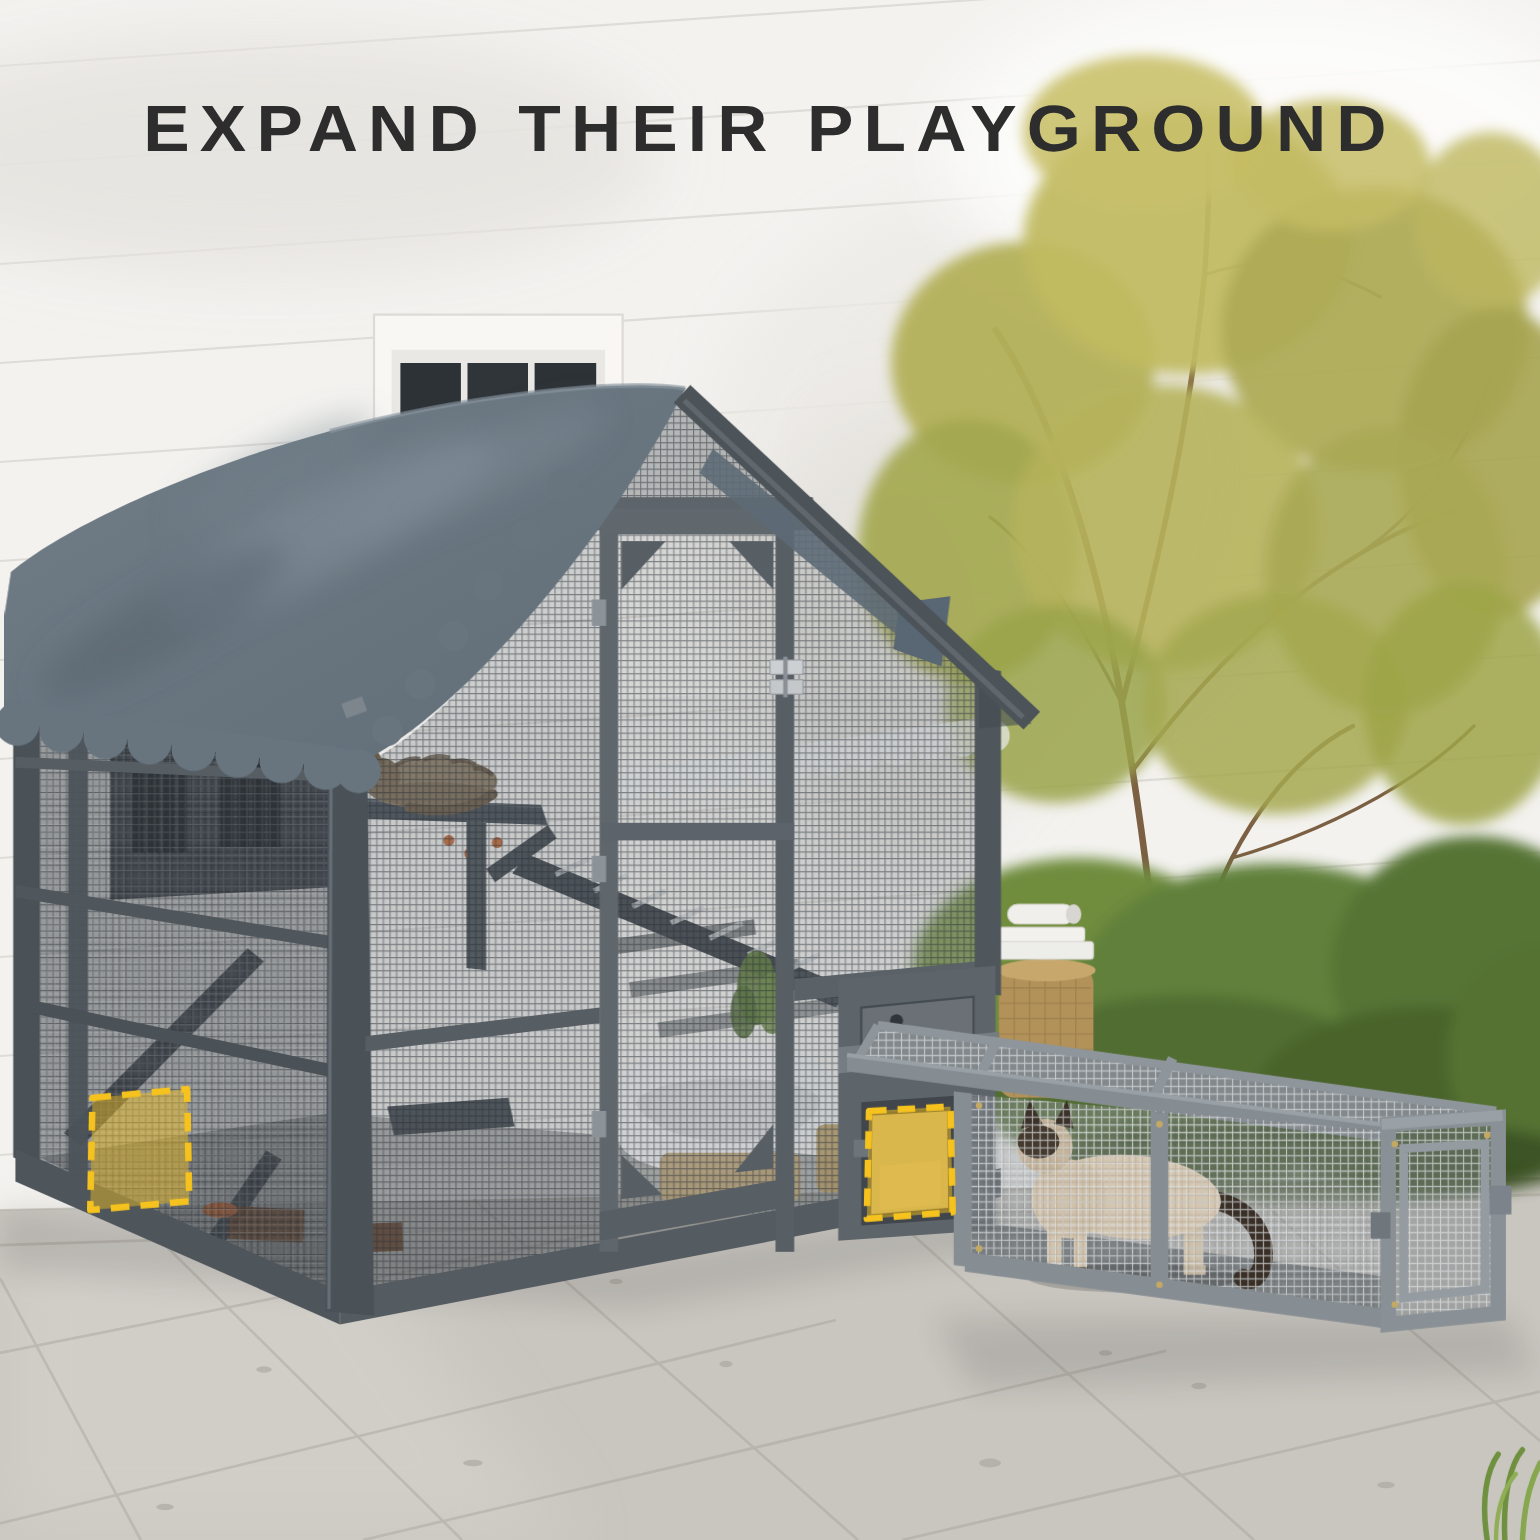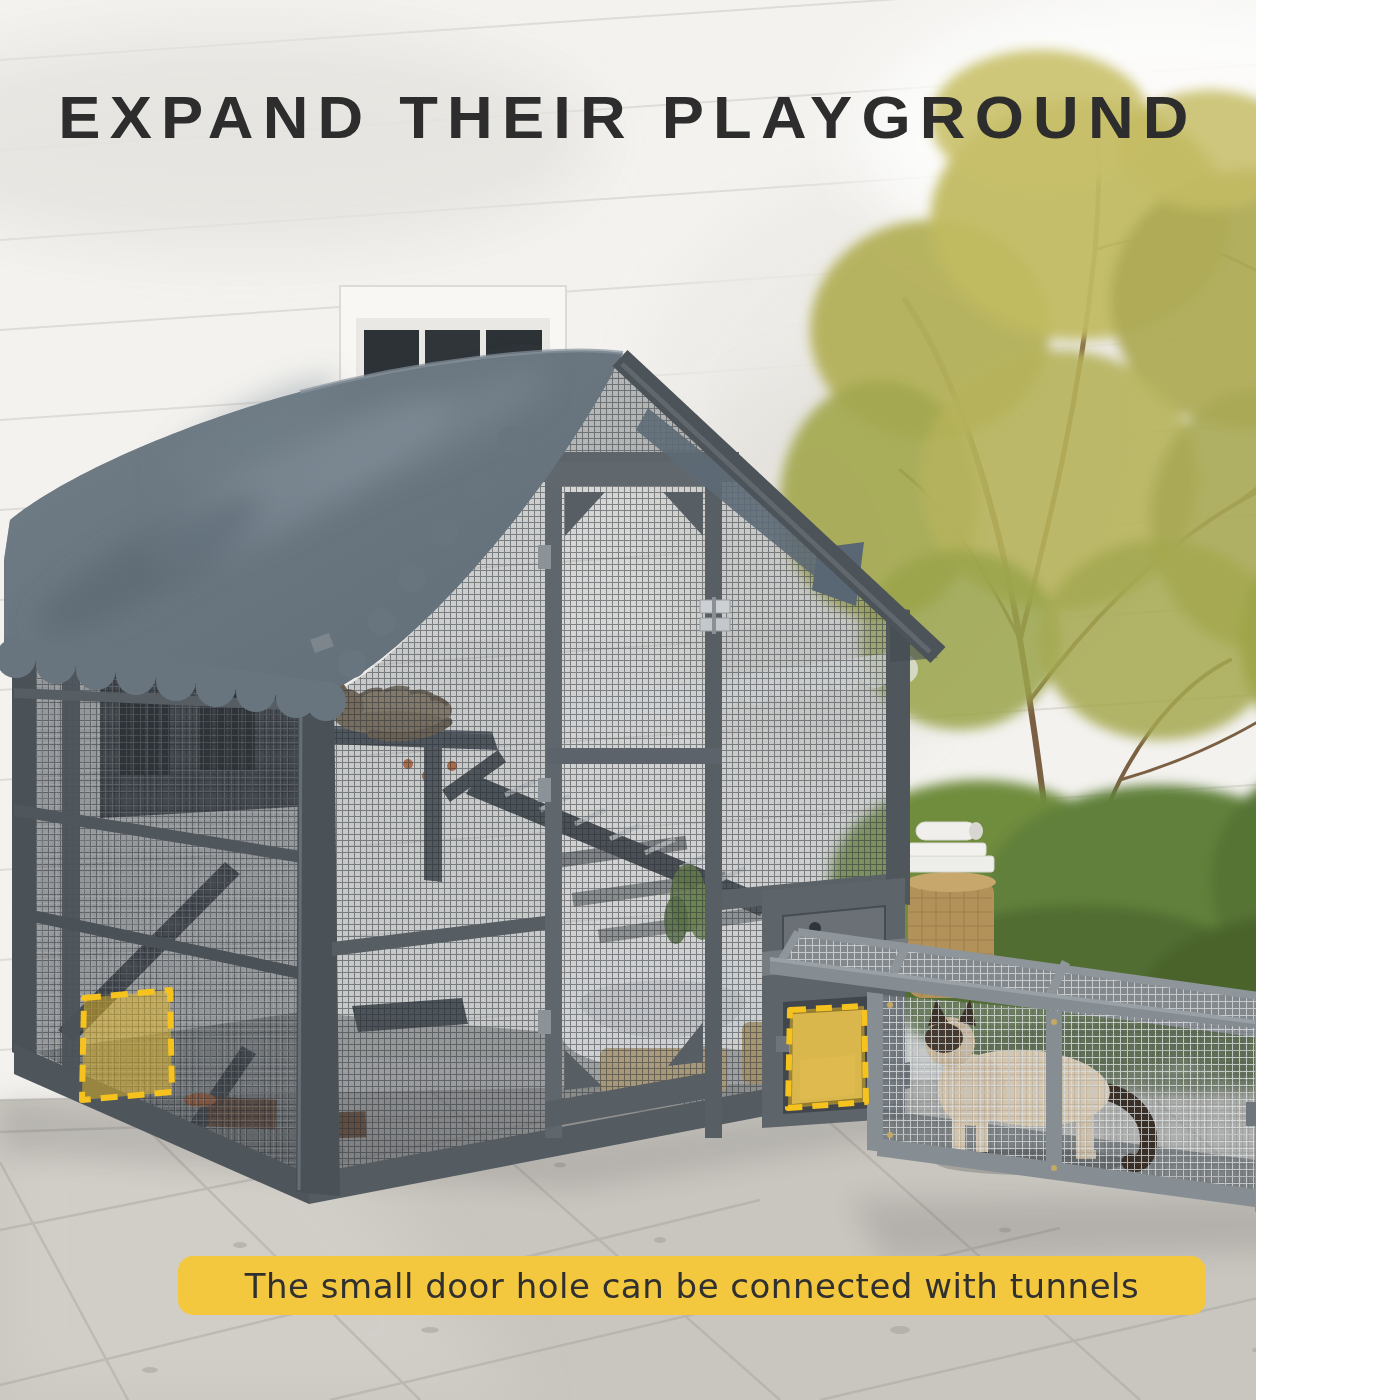--- a/index.html
+++ b/index.html
@@ -1,16 +1,16 @@
 <!DOCTYPE html>
 <html><head>
 <meta charset="utf-8">
 <style>
   html,body{margin:0;padding:0;background:#ffffff;}
-  .stage{position:relative;width:1256px;height:1400px;overflow:hidden;
+  .stage{position:relative;width:1400px;height:1400px;overflow:hidden;
          background:#f3f2ef;font-family:"Liberation Sans",sans-serif;}
   .scene{position:absolute;left:0;top:0;}
   .headline{
     position:absolute;left:0;top:88px;width:100%;
     text-align:center;font-weight:800;font-size:55px;line-height:1.0;
     letter-spacing:8px;white-space:nowrap;
     transform:scaleX(1.15) scaleY(1.08);transform-origin:50% 0;
     font-family:"Liberation Sans",sans-serif;
   }
   .caption-banner{
@@ -475,17 +475,14 @@
   <g fill="none" stroke-linecap="round">
     <path d="M1352,1400 C1346,1362 1352,1336 1362,1322" stroke="#6f913f" stroke-width="5"></path>
     <path d="M1368,1400 C1366,1356 1374,1330 1384,1318" stroke="#6f913f" stroke-width="5"></path>
     <path d="M1384,1400 C1386,1360 1394,1342 1400,1330" stroke="#86a74e" stroke-width="5"></path>
     <path d="M1360,1400 C1360,1370 1368,1352 1378,1340" stroke="#8fae55" stroke-width="4"></path>
   </g>
 </svg>
 
 <div class="headline" style="color: rgb(45, 45, 45);">EXPAND THEIR PLAYGROUND</div>
 
-<div class="caption-banner" style="background: rgb(243, 199, 62);">
-  <span class="caption-text" style="color: rgb(48, 48, 48);">The small door hole can be connected with tunnels</span>
+
 </div>
 
-</div>
-
 </body></html>

